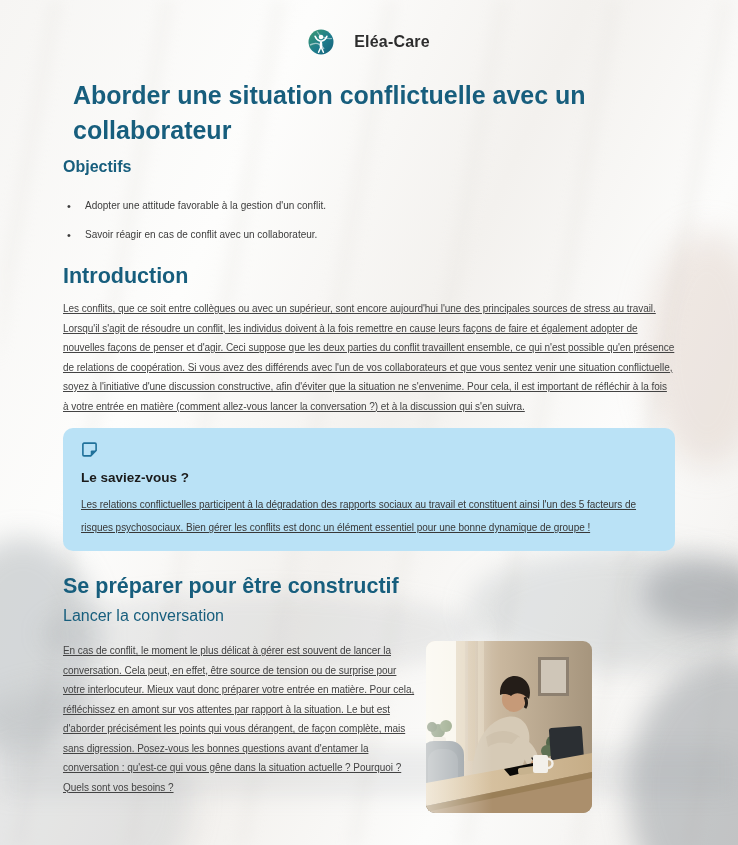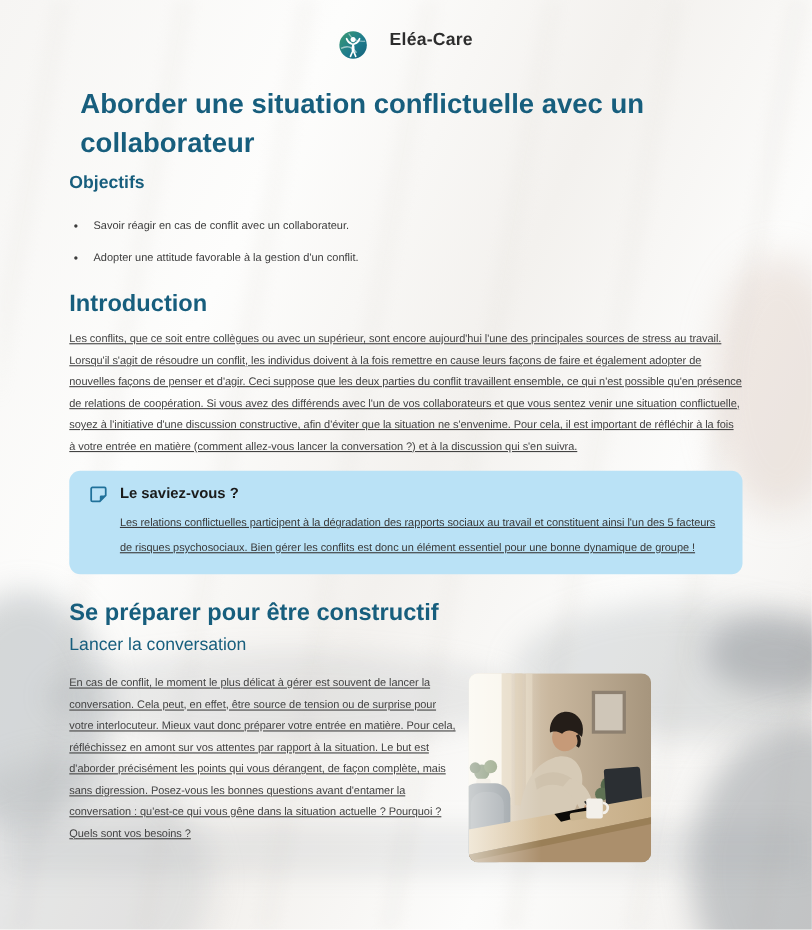--- a/index.html
+++ b/index.html
@@ -17,35 +17,35 @@
   .b1{left:-52px;top:538px;width:150px;height:215px;background:rgba(128,136,143,.32);}
   .b2{left:40px;top:592px;width:440px;height:82px;background:rgba(148,154,159,.16);filter:blur(11px);}
   .b3{left:468px;top:548px;width:305px;height:122px;background:rgba(133,140,147,.22);}
   .b4{left:642px;top:558px;width:130px;height:72px;background:rgba(92,101,110,.30);}
   .b5{left:646px;top:232px;width:122px;height:235px;background:rgba(206,181,165,.28);filter:blur(16px);}
   .b6{left:-72px;top:688px;width:265px;height:225px;background:rgba(169,175,179,.26);}
   .b7{left:628px;top:658px;width:205px;height:265px;background:rgba(118,126,134,.38);}
   .b8{left:0;top:748px;width:738px;height:48px;border-radius:0;background:rgba(149,155,161,.14);filter:blur(10px);}
   
   .content{position:relative;z-index:1;padding:0 63px;color:var(--body-text,#414141);}
-  .logo-row{padding-top:28px;display:flex;justify-content:center;align-items:flex-start;gap:20px;height:28px;}
+  .logo-row{padding-top:28px;display:flex;justify-content:center;align-items:center;gap:20px;height:28px;}
   .brand-name{font-size:16px;font-weight:700;color:var(--brand-text,#2d2d2d);letter-spacing:.2px;}
   h1{margin:22px 10px 0;font-size:25px;line-height:35px;font-weight:700;color:var(--heading-text,#175E7D);}
   h2{margin:0;font-weight:700;color:var(--heading-text,#175E7D);}
   .objectifs-h{margin-top:6px;font-size:16px;line-height:26px;}
   .intro-h,.prepare-h{margin-top:18px;font-size:21.5px;line-height:30px;}
   .prepare-h{margin-top:20px;}
   h3{margin:4px 0 0;font-size:16px;line-height:22px;font-weight:400;color:var(--heading-text,#175E7D);}
   ul{list-style:none;margin:18px 0 0;padding:0;}
   li{position:relative;padding-left:22px;font-size:10px;line-height:16px;margin-bottom:13px;color:#3c3c3c;}
   li::before{content:"•";position:absolute;left:4px;top:0;font-size:11px;color:#3c3c3c;}
   p{margin:0;font-size:10px;letter-spacing:-.05px;text-decoration:underline;}
   .intro-p{margin-top:8px;line-height:19.5px;color:#434343;}
   .callout{margin-top:12px;background:var(--callout-bg,#BAE2F6);border-radius:10px;
-    padding:12px 22px 12px 18px;display:flex;gap:11px;}
+    padding:12px 22px 12px 18px;display:flex;gap:11px;flex-direction:column;}
   .note-icon{flex:0 0 auto;width:17px;height:17px;margin-top:1px;color:var(--callout-icon,#20719A);}
   .callout-title{font-size:13.5px;font-weight:700;color:#1b1b1b;line-height:18px;}
   .callout-body{margin-top:6px;line-height:23px;color:#383838;}
   .two-col{margin-top:14px;display:flex;align-items:flex-start;}
   .col-text{width:352px;line-height:19.5px;color:#434343;}
   .photo{margin-left:11px;width:166px;height:172px;border-radius:9px;overflow:hidden;flex:0 0 auto;}
   .photo svg{display:block;}
 </style>
 </head>
 <body>
@@ -82,22 +82,22 @@
       <path d="M14 12 C 16.4 11.2, 18.1 9.6, 18.9 7.2" stroke="#fff" stroke-width="1.6" stroke-linecap="round" fill="none"></path>
       <path d="M12.2 19.5 L10.6 23.2 M13.8 19.5 L15.4 23.2" stroke="#fff" stroke-width="1.5" stroke-linecap="round"></path>
     </svg>
     <span class="brand-name">Eléa-Care</span>
   </div>
 
   <h1>Aborder une situation conflictuelle avec un collaborateur</h1>
 
   <h2 class="objectifs-h">Objectifs</h2>
   <ul>
+    <li>Adopter une attitude favorable à la gestion d'un conflit.</li>
     <li>Savoir réagir en cas de conflit avec un collaborateur.</li>
-    <li>Adopter une attitude favorable à la gestion d'un conflit.</li>
   </ul>
 
   <h2 class="intro-h">Introduction</h2>
   <p class="intro-p">Les conflits, que ce soit entre collègues ou avec un supérieur, sont encore aujourd'hui l'une des principales sources de stress au travail. Lorsqu'il s'agit de résoudre un conflit, les individus doivent à la fois remettre en cause leurs façons de faire et également adopter de nouvelles façons de penser et d'agir. Ceci suppose que les deux parties du conflit travaillent ensemble, ce qui n'est possible qu'en présence de relations de coopération. Si vous avez des différends avec l'un de vos collaborateurs et que vous sentez venir une situation conflictuelle, soyez à l'initiative d'une discussion constructive, afin d'éviter que la situation ne s'envenime. Pour cela, il est important de réfléchir à la fois à votre entrée en matière (comment allez-vous lancer la conversation ?) et à la discussion qui s'en suivra.</p>
 
   <div class="callout">
     <svg class="note-icon" viewBox="0 0 18 18">
       <path d="M3.2 2.3 h11.6 a1.2 1.2 0 0 1 1.2 1.2 V10 l-5.7 5.7 H3.2 A1.2 1.2 0 0 1 2 14.5 V3.5 a1.2 1.2 0 0 1 1.2 -1.2 Z" fill="none" stroke="currentColor" stroke-width="1.7" stroke-linejoin="round"></path>
       <path d="M16 10 L10.3 15.7 V11.2 a1.2 1.2 0 0 1 1.2 -1.2 Z" fill="currentColor"></path>
     </svg>

